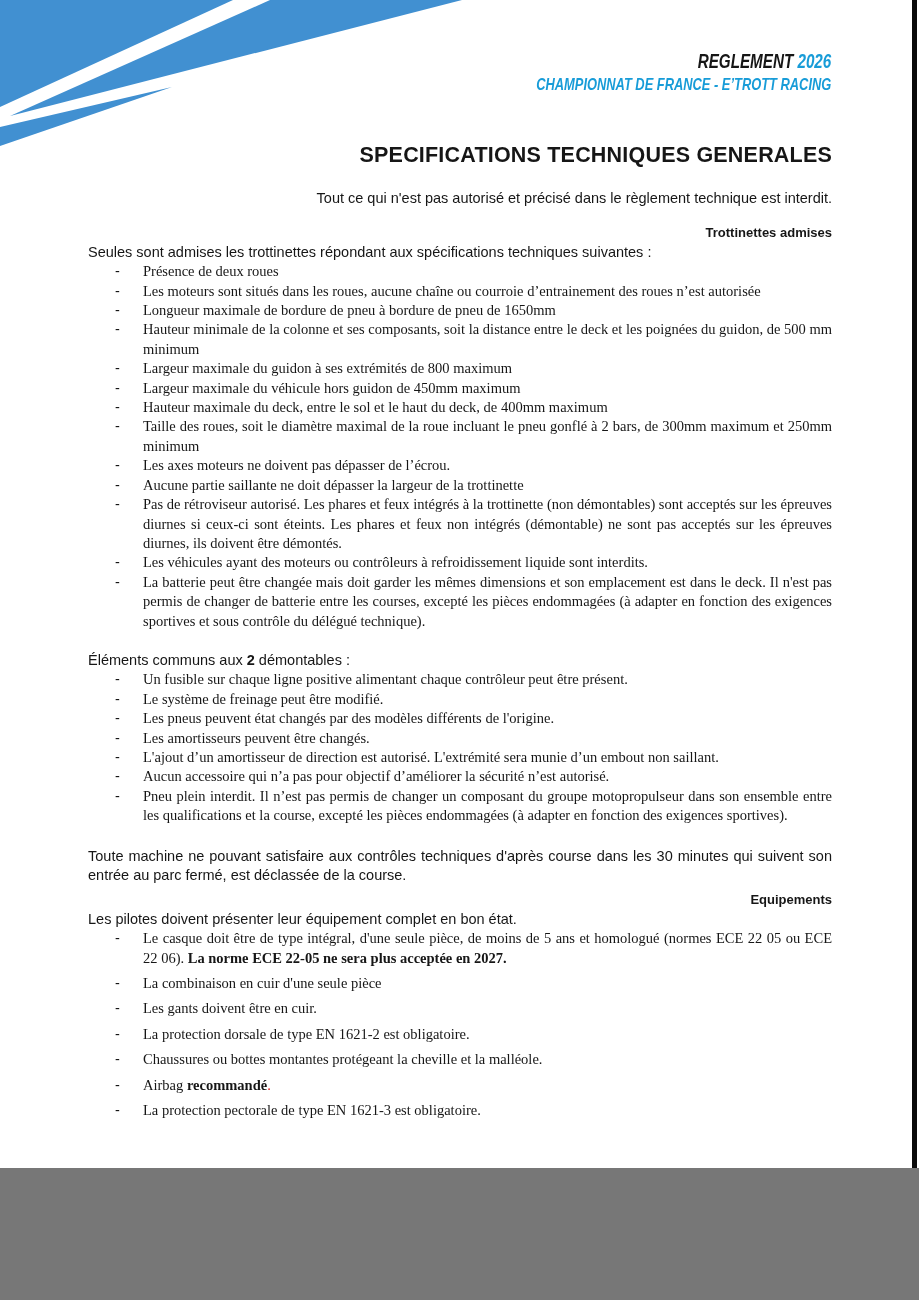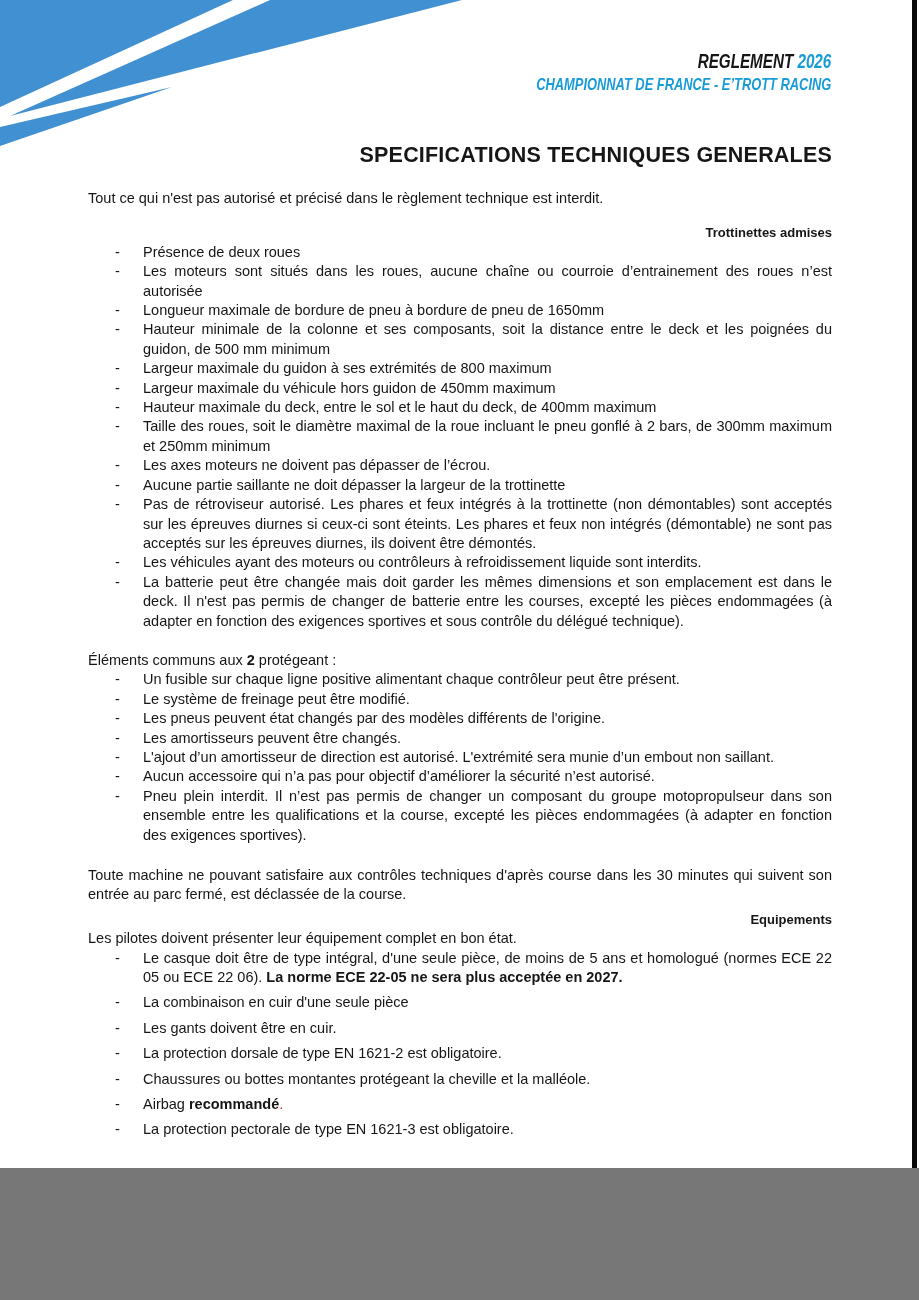--- a/index.html
+++ b/index.html
@@ -19,27 +19,27 @@
   .swoosh{fill:var(--swoosh_blue);}
   .edgeline{fill:#0a0a0a;}
 
   .hdr{position:absolute;top:50px;right:88px;text-align:right;font-weight:bold;font-style:italic;line-height:1.15;}
   .hdr-line1{font-size:19.5px;transform:scaleX(0.78);transform-origin:100% 50%;white-space:nowrap;letter-spacing:0;}
   .hdr-line1 .yr{color:var(--header_blue);}
   .hdr-line2{font-size:16.5px;color:var(--header_blue);transform:scaleX(0.78);transform-origin:100% 50%;white-space:nowrap;margin-top:3px;}
 
   .content{position:absolute;left:88px;top:0;width:744px;font-size:14.5px;line-height:19.4px;}
   .title{margin:141px 0 0 0;text-align:right;font-size:21.5px;font-weight:bold;line-height:29px;letter-spacing:.2px;}
-  .intro{margin:19px 0 0 0;}
+  .intro{margin:19px 0 0 0;text-align:right;}
   .sec-heading{margin:15px 0 0 0;font-weight:bold;font-size:13px;line-height:19.4px;text-align:right;}
   .lead{margin:0;}
   ul.dashlist{margin:0;padding:0 0 0 27px;list-style:none;}
   ul.dashlist li{display:flex;}
   .dash{flex:0 0 28px;width:28px;}
-  .li-text{flex:1;text-align:justify;}
+  .li-text{flex:1;text-align:justify;font-family:Liberation Serif, serif;}
   .communs{margin-top:20px;}
   .note{margin:21px 0 0 0;text-align:justify;}
   .equip-heading{margin:5px 0 0 0;font-weight:bold;}
   ul.equiplist li{margin-bottom:6px;}
   .b{font-weight:bold;}
   .red{color:var(--accent_red);}
 
   .footer{position:absolute;left:103px;top:1226px;width:729px;display:flex;justify-content:center;font-size:14.5px;}
 </style>
 </head>
@@ -66,20 +66,21 @@
   </div>
 
   <div class="content">
 
     <h1 class="title">SPECIFICATIONS TECHNIQUES GENERALES</h1>
 
     <p class="intro">Tout ce qui n'est pas autorisé et précisé dans le règlement technique est interdit.</p>
 
     <section>
       <h2 class="sec-heading">Trottinettes admises</h2>
+      <p class="lead">Seules sont admises les trottinettes répondant aux spécifications techniques suivantes :</p>
       <ul class="dashlist">
 
           <li>
             <span class="dash">-</span>
             <span class="li-text">Présence de deux roues</span>
           </li>
 
           <li>
             <span class="dash">-</span>
             <span class="li-text">Les moteurs sont situés dans les roues, aucune chaîne ou courroie d’entrainement des roues n’est autorisée</span>
@@ -136,21 +137,21 @@
           </li>
 
           <li>
             <span class="dash">-</span>
             <span class="li-text">La batterie peut être changée mais doit garder les mêmes dimensions et son emplacement est dans le deck. Il n'est pas permis de changer de batterie entre les courses, excepté les pièces endommagées (à adapter en fonction des exigences sportives et sous contrôle du délégué technique).</span>
           </li>
         </ul>
     </section>
 
     <section class="communs">
-      <p class="lead"><span>Éléments communs aux </span><span class="b">2</span><span> protégeant :</span></p>
+      <p class="lead"><span>Éléments communs aux </span><span class="b">2</span><span> démontables :</span></p>
       <ul class="dashlist">
 
           <li>
             <span class="dash">-</span>
             <span class="li-text">Un fusible sur chaque ligne positive alimentant chaque contrôleur peut être présent.</span>
           </li>
 
           <li>
             <span class="dash">-</span>
             <span class="li-text">Le système de freinage peut être modifié.</span>

